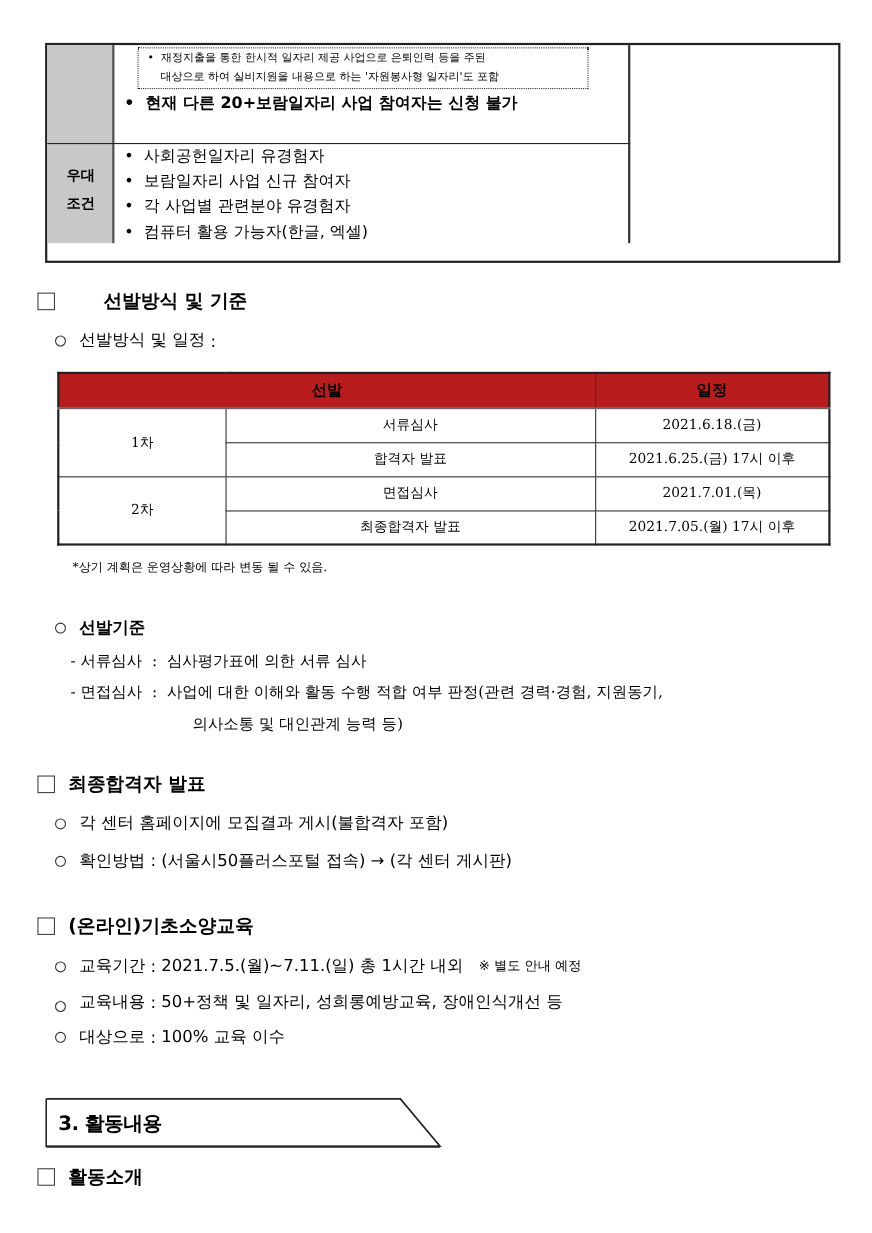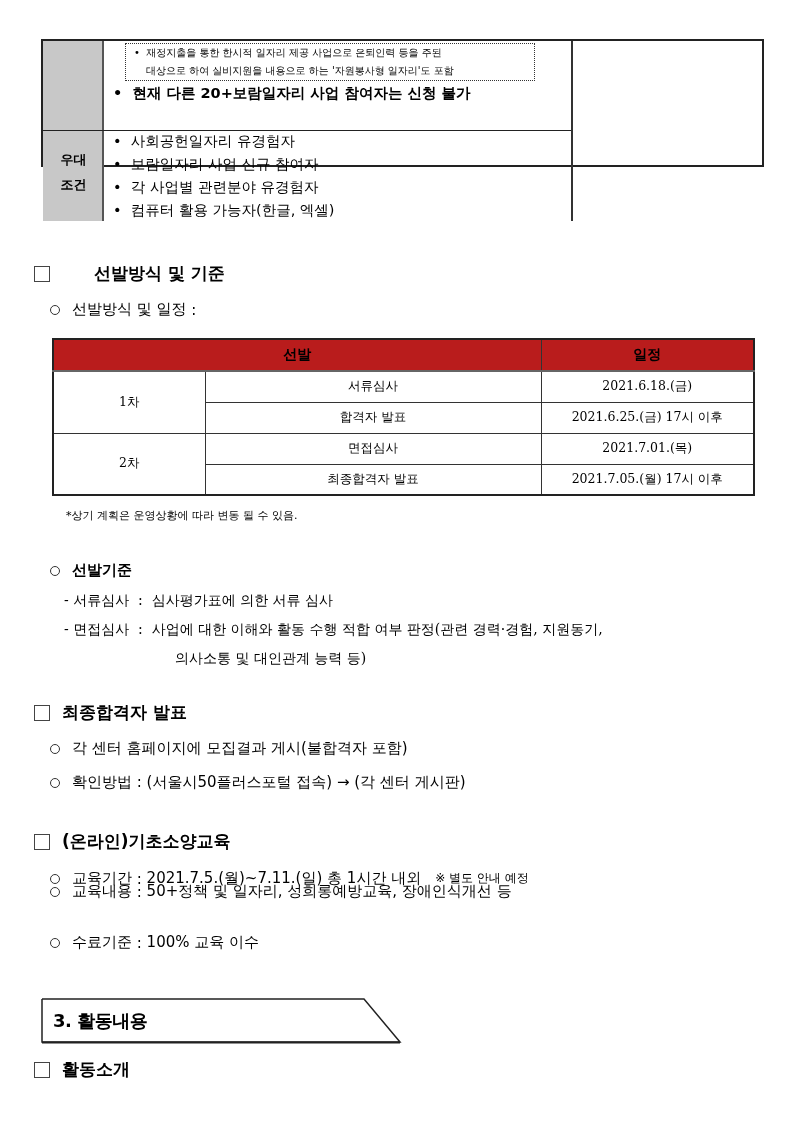--- a/index.html
+++ b/index.html
@@ -1,20 +1,20 @@
 <!DOCTYPE html>
 <html><head>
   <meta charset="utf-8">
   <style>
     * { box-sizing: border-box; margin: 0; padding: 0; }
     html, body { width: 793px; height: 1121px; background: #ffffff; overflow: hidden; }
     body { position: relative; font-family: "DejaVu Sans", "Liberation Sans", sans-serif; color: #000; }
 
     
-    .top-table { position: absolute; left: 41px; top: 39px; width: 723px; height: 128px;
+    .top-table { position: absolute; left: 41px; top: 39px; width: 723px; height: 200px;
       border: 2px solid #222; border-collapse: collapse; }
     .top-table .col-left { position: absolute; left: 0; top: 0; width: 61px; height: 180px; background: #c8c8c8;
       border-right: 2px solid #555; }
     .top-table .col-right-divider { position: absolute; left: 528px; top: 0; width: 2px; height: 180px; background: #333; }
     .top-table .row-divider { position: absolute; left: 0; top: 89px; width: 530px; height: 1px; background: #222; }
 
     .dotted-note { position: absolute; left: 82px; top: 2px; width: 410px; height: 38px;
       border: 1px dotted #333; font-size: 10px; line-height: 18px; padding-left: 8px; }
     .dotted-note .line2 { padding-left: 12px; }
     .bullet-line { position: absolute; left: 70px; font-size: 14.5px; font-weight: bold; white-space: nowrap; }
@@ -142,29 +142,29 @@
   <span class="box"></span>
   <span>(온라인)기초소양교육</span>
 </div>
 <div class="circle-line" style="top:869px;">
   <span class="circ"></span>
   <span>교육기간</span>
   <span>&nbsp;:&nbsp;</span>
   <span>2021.7.5.(월)~7.11.(일) 총 1시간 내외</span>
   <span style="font-size:12px; margin-left:14px;">※ 별도 안내 예정</span>
 </div>
-<div class="circle-line" style="top:882px;">
+<div class="circle-line" style="top:901px;align-items:flex-end;">
   <span class="circ"></span>
   <span>교육내용</span>
   <span>&nbsp;:&nbsp;</span>
   <span>50+정책 및 일자리, 성희롱예방교육, 장애인식개선 등</span>
 </div>
 <div class="circle-line" style="top:933px;">
   <span class="circ"></span>
-  <span>수료기준</span>
+  <span>대상으로</span>
   <span>&nbsp;:&nbsp;</span>
   <span>100% 교육 이수</span>
 </div>
 
 <div class="banner">
   <svg width="362" height="46">
     <polyline points="1,1 323,1 359,44 1,44 1,1" fill="none" stroke="#222" stroke-width="1.5"></polyline>
     <line x1="1" y1="44.5" x2="359" y2="44.5" stroke="#222" stroke-width="2"></line>
   </svg>
   <span class="title">3. 활동내용</span>

